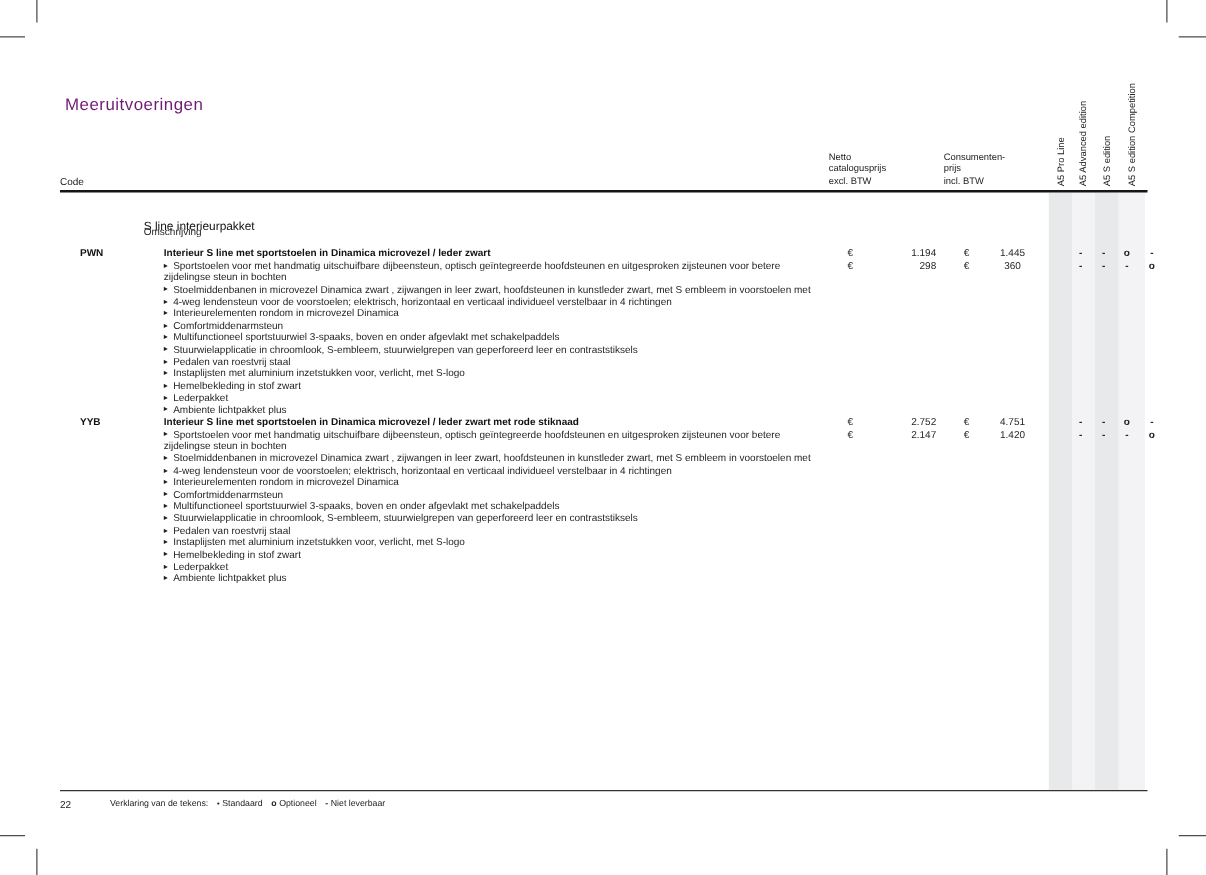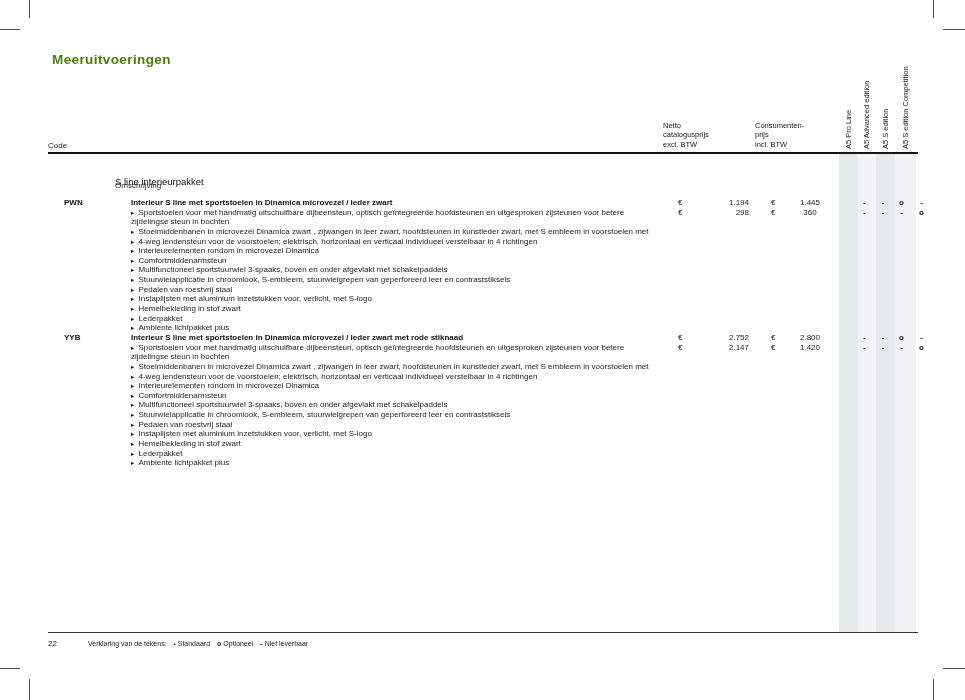--- a/index.html
+++ b/index.html
@@ -9,21 +9,21 @@
     font-family:"Liberation Sans","DejaVu Sans",sans-serif;
     color:#1f1f1f;
   }
   .abs{position:absolute;}
 
   
   .crop{position:absolute;background:#4d4d4d;}
 
   
   .page-title{
-    left:52px;top:52px;font-size:13.5px;font-weight:bold;color:#4d7c0f;
+    left:52px;top:76px;font-size:13.5px;font-weight:normal;color:#701a75;
     letter-spacing:.4px;
   }
 
   
   .colhead{font-size:8px;color:#222;}
   .pricehead{font-size:7.5px;line-height:9.3px;color:#222;white-space:pre;}
   .rule-top{left:48px;top:152px;width:870px;height:2px;background:#151515;}
   .rule-bottom{left:48px;top:632px;width:870px;height:1px;background:#333;}
 
   
@@ -177,21 +177,21 @@
     <div class="row">
       <span class="blt">▸</span>
       <span class="txt" style="left: 122.5px;">Ambiente lichtpakket plus</span>
     </div>
     <div class="row">
       <span class="code">YYB</span>
       <span class="txt b" style="left: 115px;">Interieur S line met sportstoelen in Dinamica microvezel / leder zwart met rode stiknaad</span>
       <span class="euro1">€</span>
       <span class="amt1">2.752</span>
       <span class="euro2">€</span>
-      <span class="amt2">2.800</span>
+      <span class="amt2">4.751</span>
       <span class="mark" style="left: 841.5px;">-</span>
       <span class="mark" style="left: 860px;">-</span>
       <span class="mark" style="left: 878.5px;">o</span>
       <span class="mark" style="left: 898.5px;">-</span>
     </div>
     <div class="row">
       <span class="blt">▸</span>
       <span class="txt" style="left: 122.5px;">Sportstoelen voor met handmatig uitschuifbare dijbeensteun, optisch geïntegreerde hoofdsteunen en uitgesproken zijsteunen voor betere</span>
       <span class="euro1">€</span>
       <span class="amt1">2.147</span>

